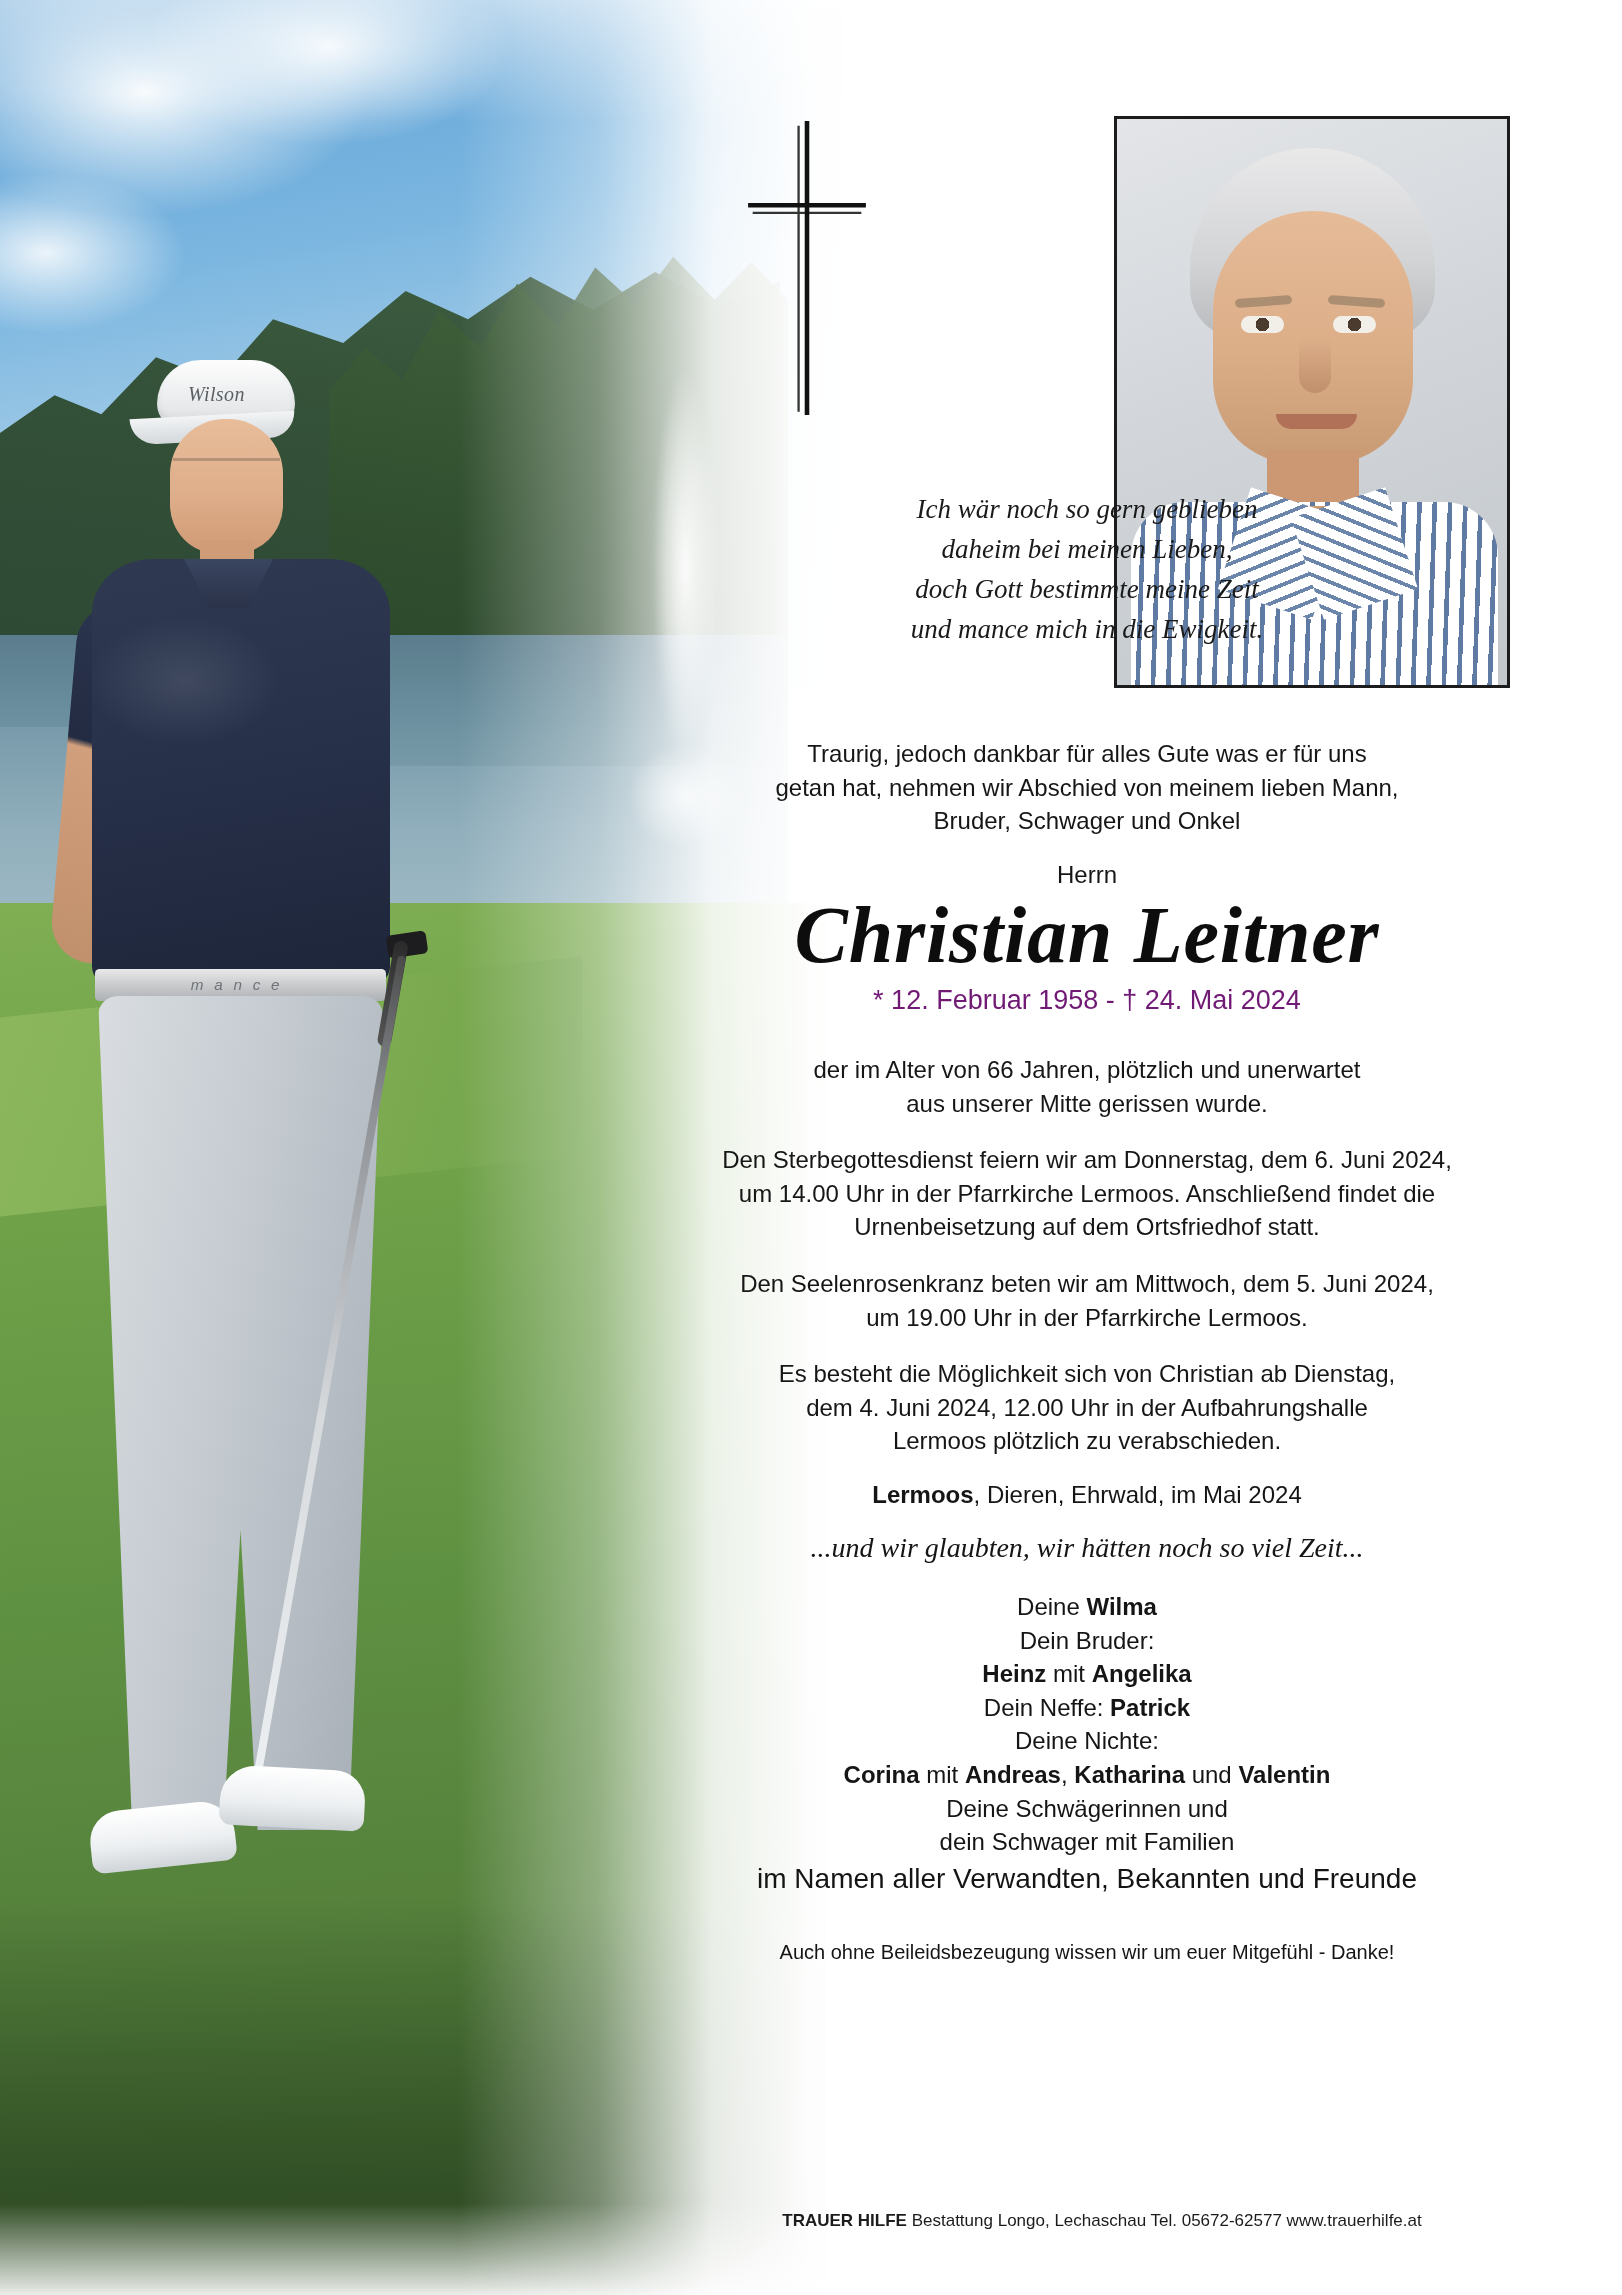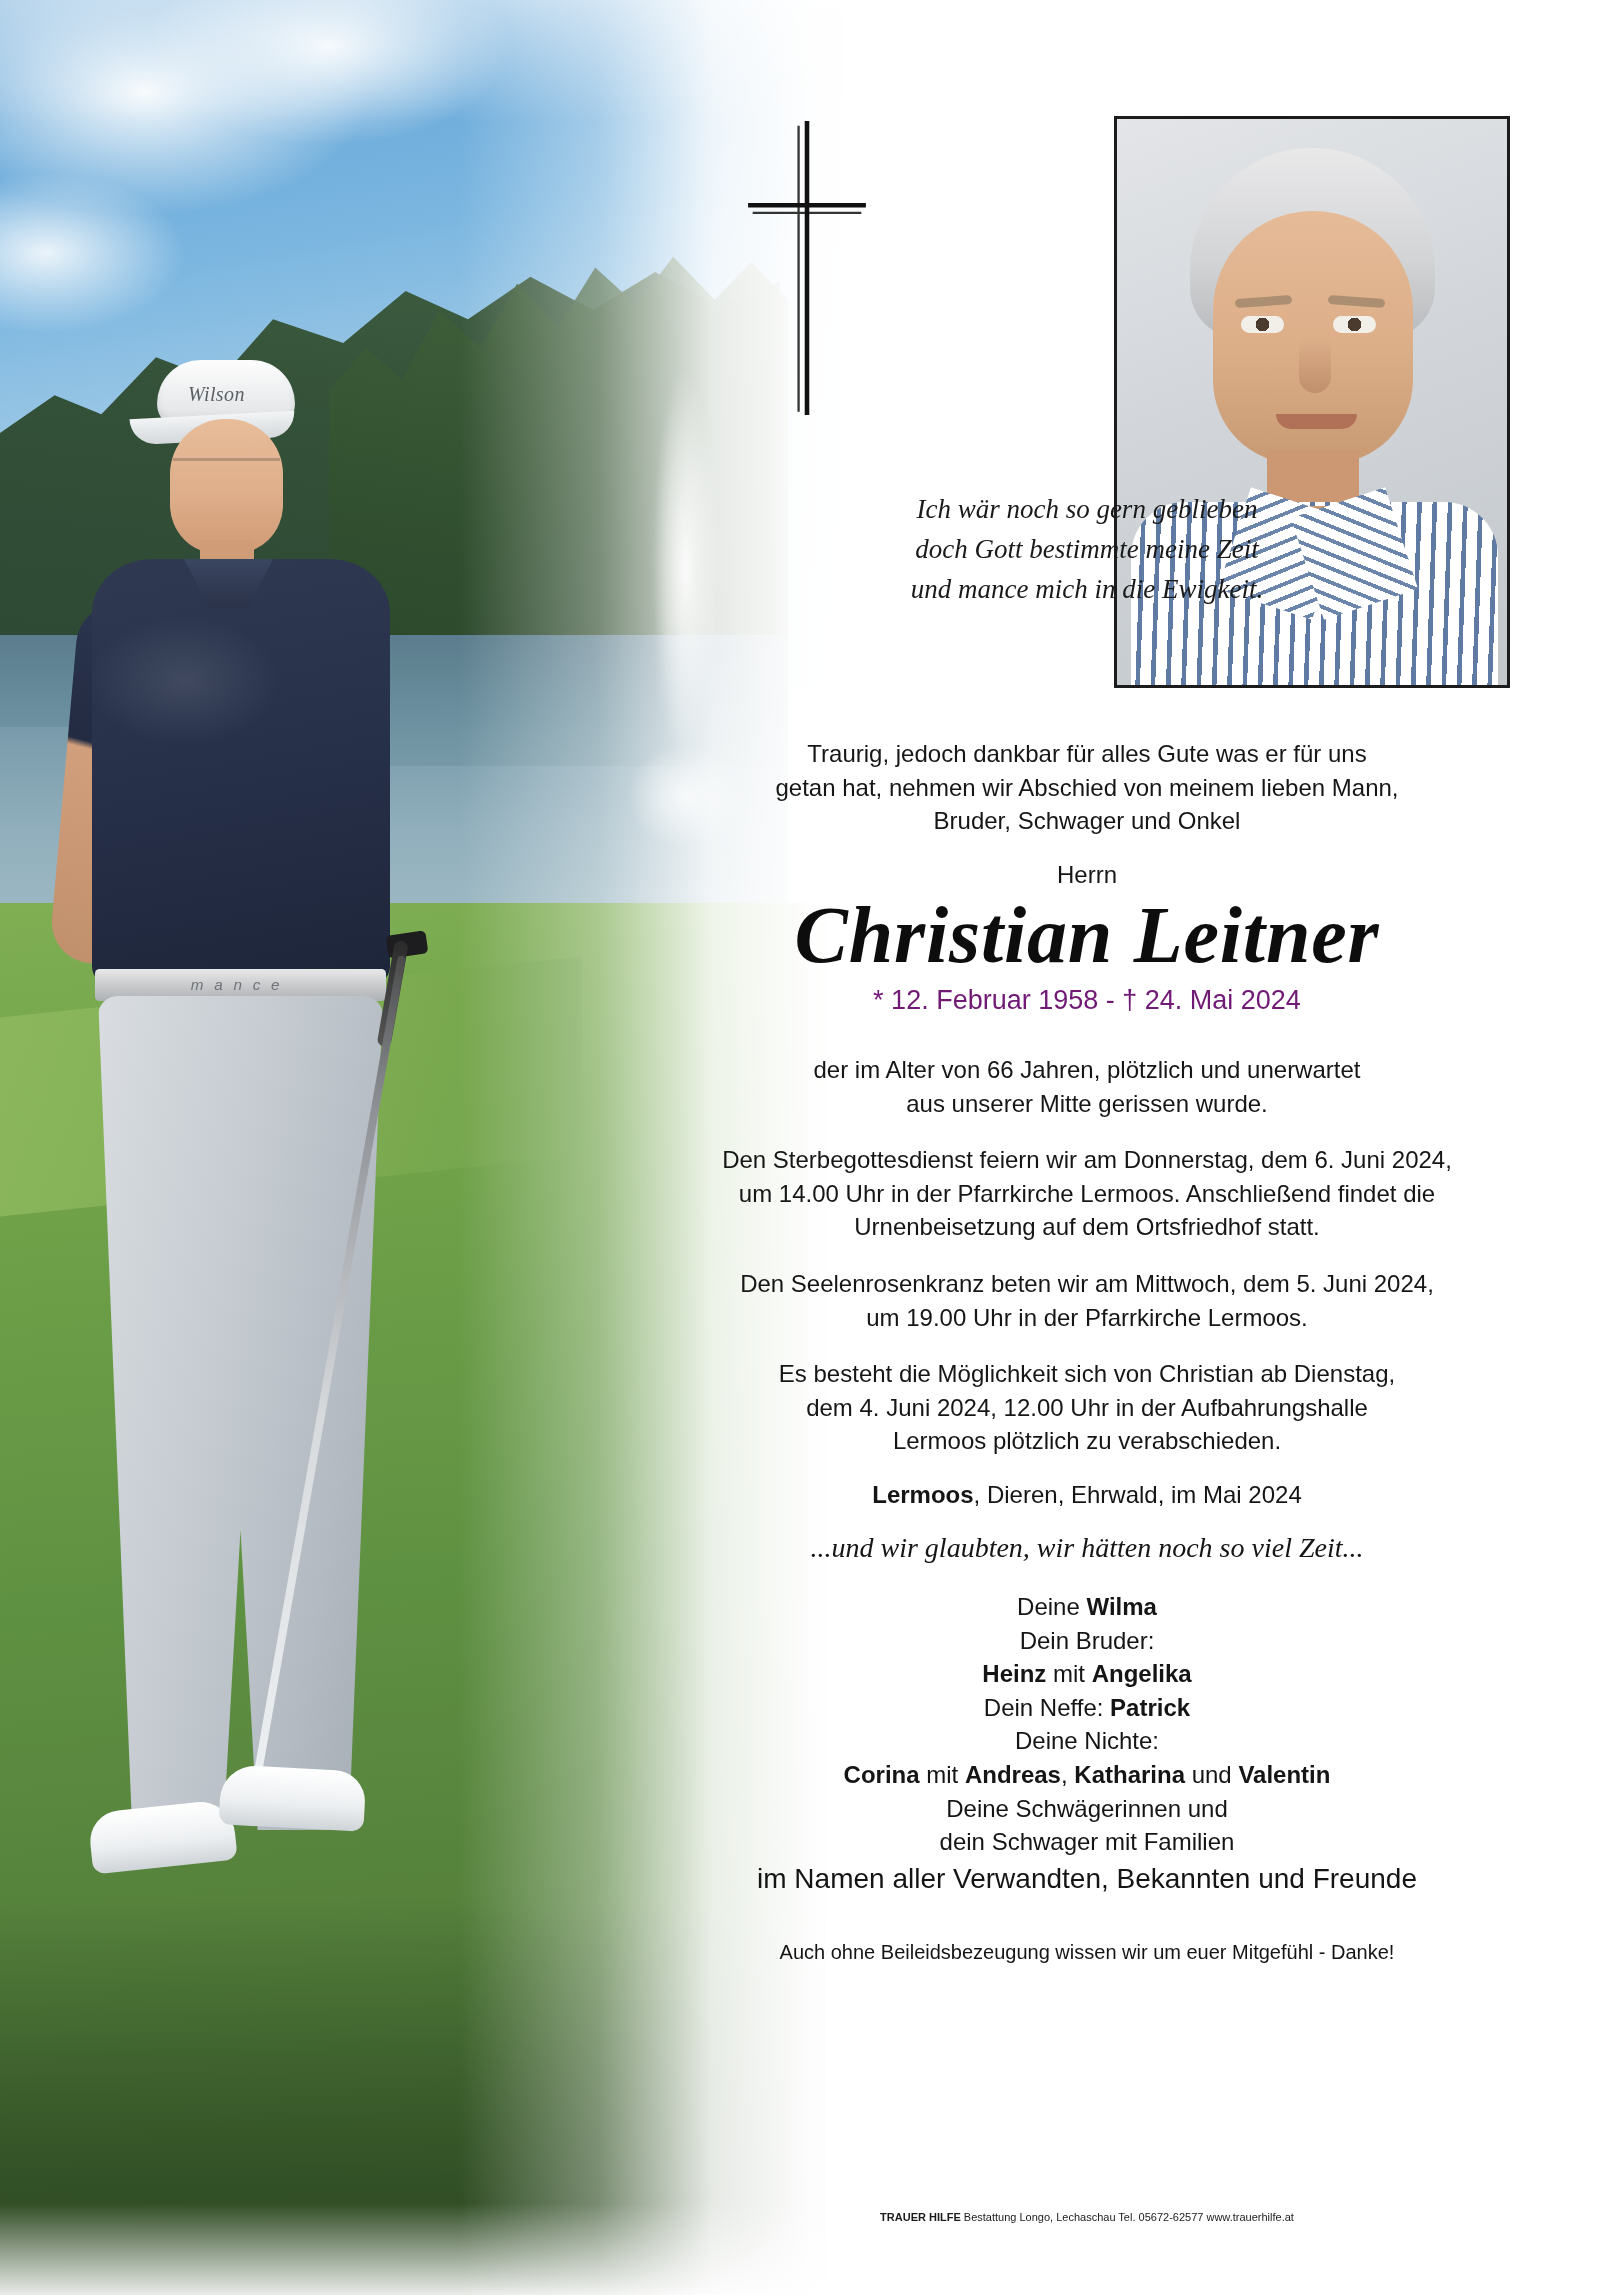--- a/index.html
+++ b/index.html
@@ -359,22 +359,22 @@
   .family { font-size: 24px; line-height: 1.40; }
   .family .line { display: block; }
   .family b { font-weight: 700; }
   .family .small { font-size: 28px; }
   .thanks {
     font-size: 20px;
     margin-top: 43px;
   }
   .footer {
     position: absolute;
-    left: 0; top: 2211px; width: 1010px;
-    font-size: 11px;
+    left: 15px; top: 2211px; width: 1010px;
+    font-size: 17px;
     color: #1b1b1b;
   }
   .footer b { font-weight: 700; }
 </style>
 </head>
 <body>
 
 <div class="page">
 
   <div class="photo-layer">
@@ -443,20 +443,21 @@
         <line x1="104" y1="14" x2="104" y2="388"></line>
         <line x1="44" y1="128" x2="186" y2="128"></line>
       </g>
     </svg>
   </div>
 
   <div class="textcol">
 
     <div class="verse">
       <span class="line">Ich wär noch so gern geblieben</span>
+      <span class="line">daheim bei meinen Lieben,</span>
       <span class="line">doch Gott bestimmte meine Zeit</span>
       <span class="line">und mance mich in die Ewigkeit.</span>
     </div>
 
     <div class="block" style="top: 737px;">
 
       <p class="p">
         <span class="line">Traurig, jedoch dankbar für alles Gute was er für uns</span>
         <span class="line">getan hat, nehmen wir Abschied von meinem lieben Mann,</span>
         <span class="line">Bruder, Schwager und Onkel</span>

